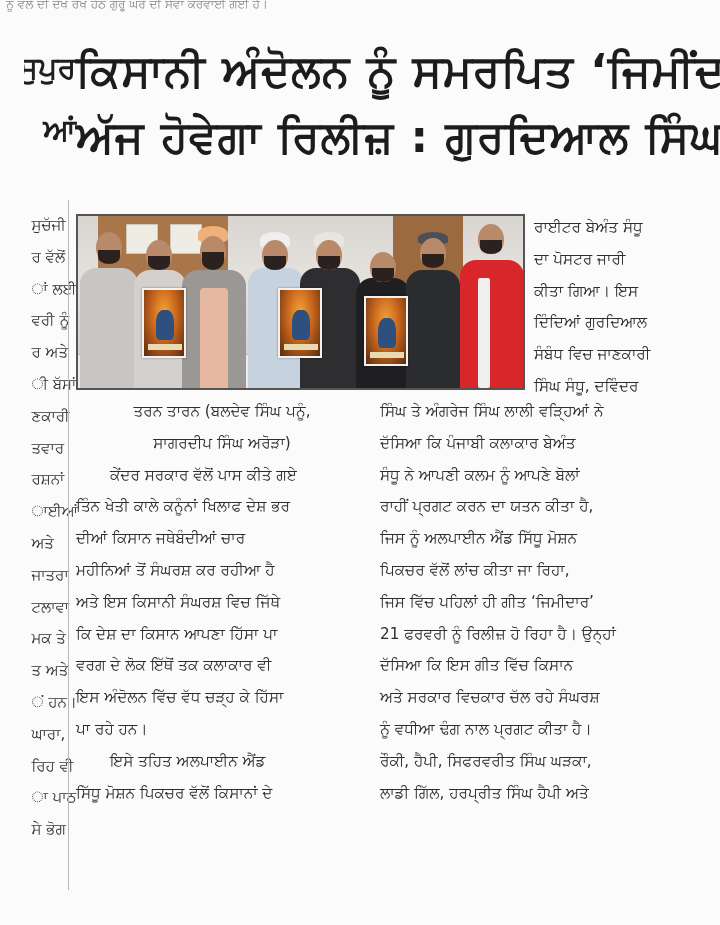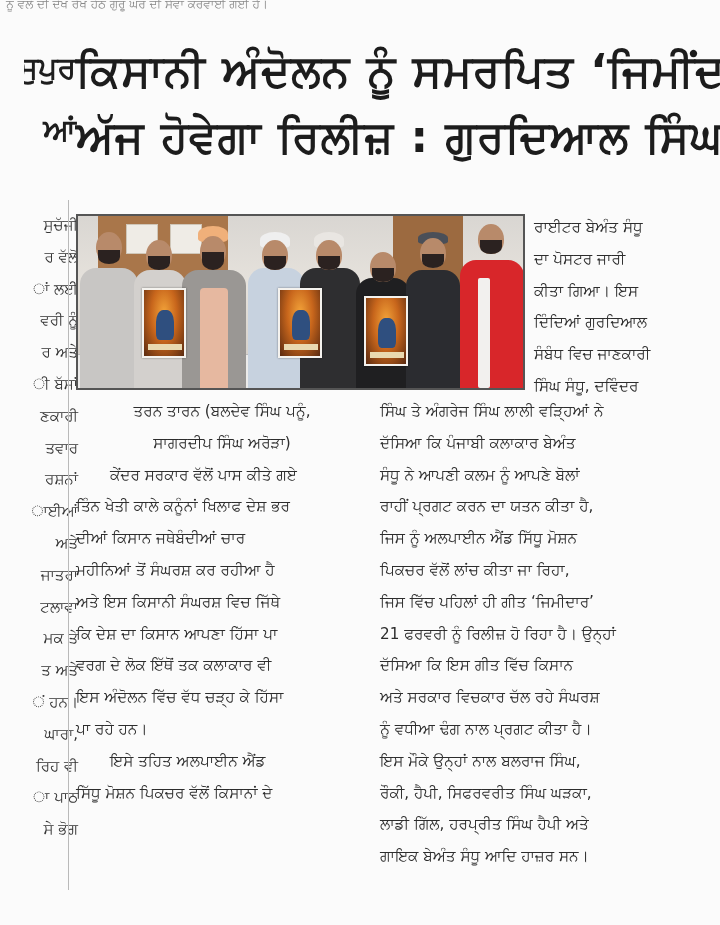--- a/index.html
+++ b/index.html
@@ -6,21 +6,21 @@
   html, body { width: 720px; height: 925px; background: #fbfbfb; overflow: hidden; }
   body { position: relative; font-family: "DejaVu Sans", sans-serif; color: #2a2a2a; }
 
   .top-strip { position: absolute; left: 0; top: 0; width: 720px; height: 14px; overflow: hidden;
     font-size: 12px; color: #8a8a8a; line-height: 8px; padding-left: 6px; white-space: nowrap; }
 
   .left-col { position: absolute; left: 16px; top: 40px; width: 60px; height: 880px; overflow: hidden; margin-left: 8px; }
   .left-head { position: absolute; right: 8px; font-size: 30px; font-weight: bold; color: #1e1e1e; white-space: nowrap; line-height: 40px; }
   .left-head.h1 { top: 8px; }
   .left-head.h2 { top: 70px; }
-  .left-lines { position: absolute; top: 170px; right: 6px; text-align: right; }
+  .left-lines { position: absolute; top: 170px; right: 6px; }
   .left-lines div { font-size: 15px; line-height: 31.8px; white-space: nowrap; color: #333; }
 
   .headline { position: absolute; left: 76px; top: 38px; width: 630px; text-align: center; font-weight: bold; color: #1c1c1c; }
   .headline .l1 { font-size: 44px; line-height: 66px; white-space: nowrap; letter-spacing: 1px; }
   .headline .l2 { font-size: 44px; line-height: 66px; white-space: nowrap; letter-spacing: 1px; }
 
   .photo { position: absolute; left: 76px; top: 214px; width: 449px; height: 176px; border: 2px solid #555;
     background: linear-gradient(180deg, #d9d6d2 0%, #e6e2dc 40%, #cfc9c2 100%); overflow: hidden; }
   .photo .wall-l { position: absolute; left: 20px; top: 0; width: 130px; height: 130px; background: #a9764a; }
   .photo .wall-r { position: absolute; left: 315px; top: 0; width: 70px; height: 120px; background: #9c6a40; }
@@ -183,17 +183,15 @@
   <div class="ln">ਦੱਸਿਆ ਕਿ ਪੰਜਾਬੀ ਕਲਾਕਾਰ ਬੇਅੰਤ</div>
   <div class="ln">ਸੰਧੂ ਨੇ ਆਪਣੀ ਕਲਮ ਨੂੰ ਆਪਣੇ ਬੋਲਾਂ</div>
   <div class="ln">ਰਾਹੀਂ ਪ੍ਰਗਟ ਕਰਨ ਦਾ ਯਤਨ ਕੀਤਾ ਹੈ,</div>
   <div class="ln">ਜਿਸ ਨੂੰ ਅਲਪਾਈਨ ਐਂਡ ਸਿੱਧੂ ਮੋਸ਼ਨ</div>
   <div class="ln">ਪਿਕਚਰ ਵੱਲੋਂ ਲਾਂਚ ਕੀਤਾ ਜਾ ਰਿਹਾ,</div>
   <div class="ln">ਜਿਸ ਵਿੱਚ ਪਹਿਲਾਂ ਹੀ ਗੀਤ ‘ਜਿਮੀਦਾਰ’</div>
   <div class="ln">21 ਫਰਵਰੀ ਨੂੰ ਰਿਲੀਜ਼ ਹੋ ਰਿਹਾ ਹੈ। ਉਨ੍ਹਾਂ</div>
   <div class="ln">ਦੱਸਿਆ ਕਿ ਇਸ ਗੀਤ ਵਿੱਚ ਕਿਸਾਨ</div>
   <div class="ln">ਅਤੇ ਸਰਕਾਰ ਵਿਚਕਾਰ ਚੱਲ ਰਹੇ ਸੰਘਰਸ਼</div>
   <div class="ln">ਨੂੰ ਵਧੀਆ ਢੰਗ ਨਾਲ ਪ੍ਰਗਟ ਕੀਤਾ ਹੈ।</div>
-  <div class="ln">ਇਸ ਮੌਕੇ ਉਨ੍ਹਾਂ ਨਾਲ ਬਲਰਾਜ ਸਿੰਘ,</div>
   <div class="ln">ਰੌਕੀ, ਹੈਪੀ, ਸਿਫਰਵਰੀਤ ਸਿੰਘ ਘੜਕਾ,</div>
   <div class="ln">ਲਾਡੀ ਗਿੱਲ, ਹਰਪ੍ਰੀਤ ਸਿੰਘ ਹੈਪੀ ਅਤੇ</div>
-  <div class="ln">ਗਾਇਕ ਬੇਅੰਤ ਸੰਧੂ ਆਦਿ ਹਾਜ਼ਰ ਸਨ।</div>
 </div>
 
 </body></html>

